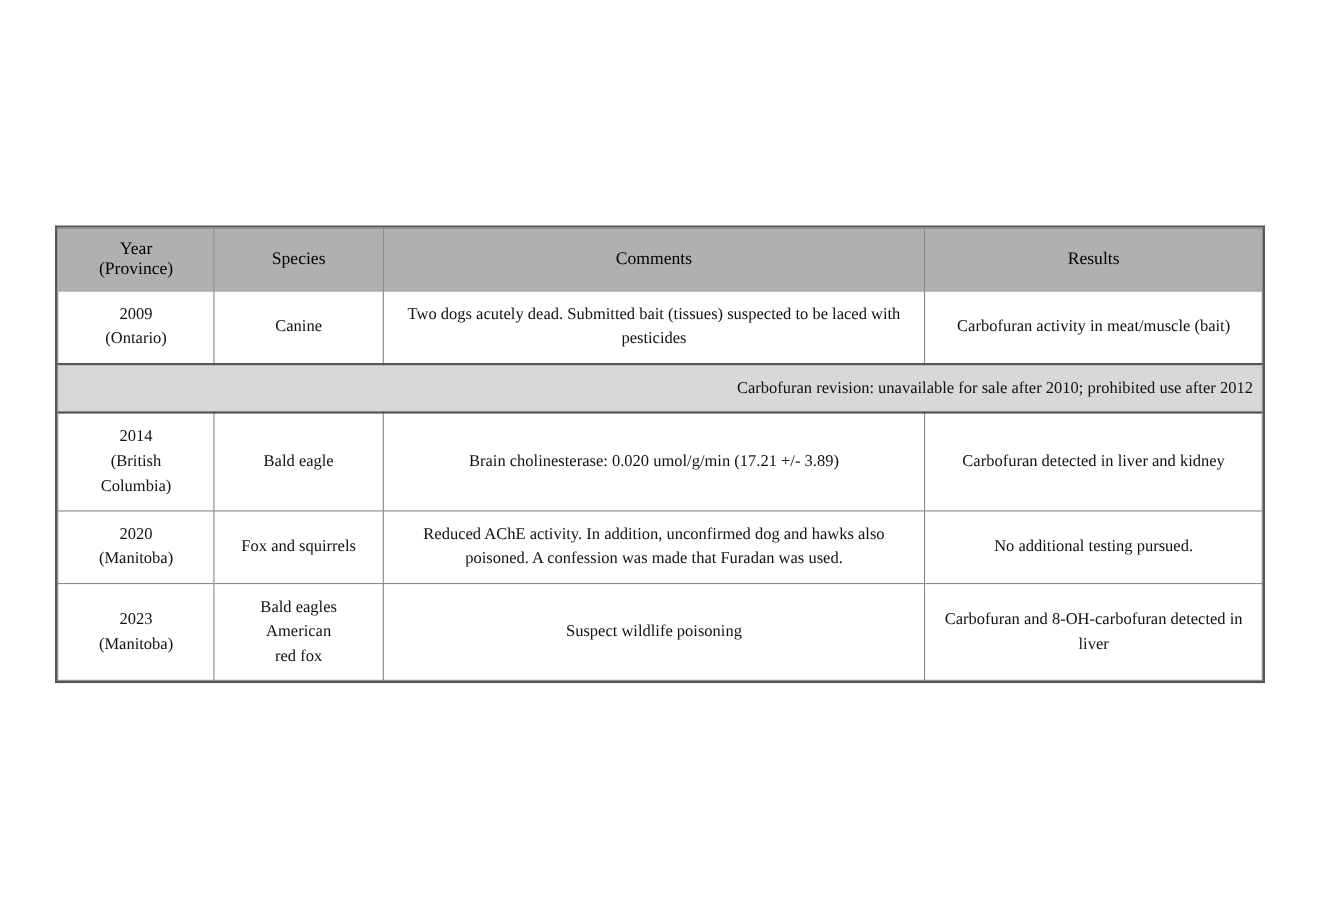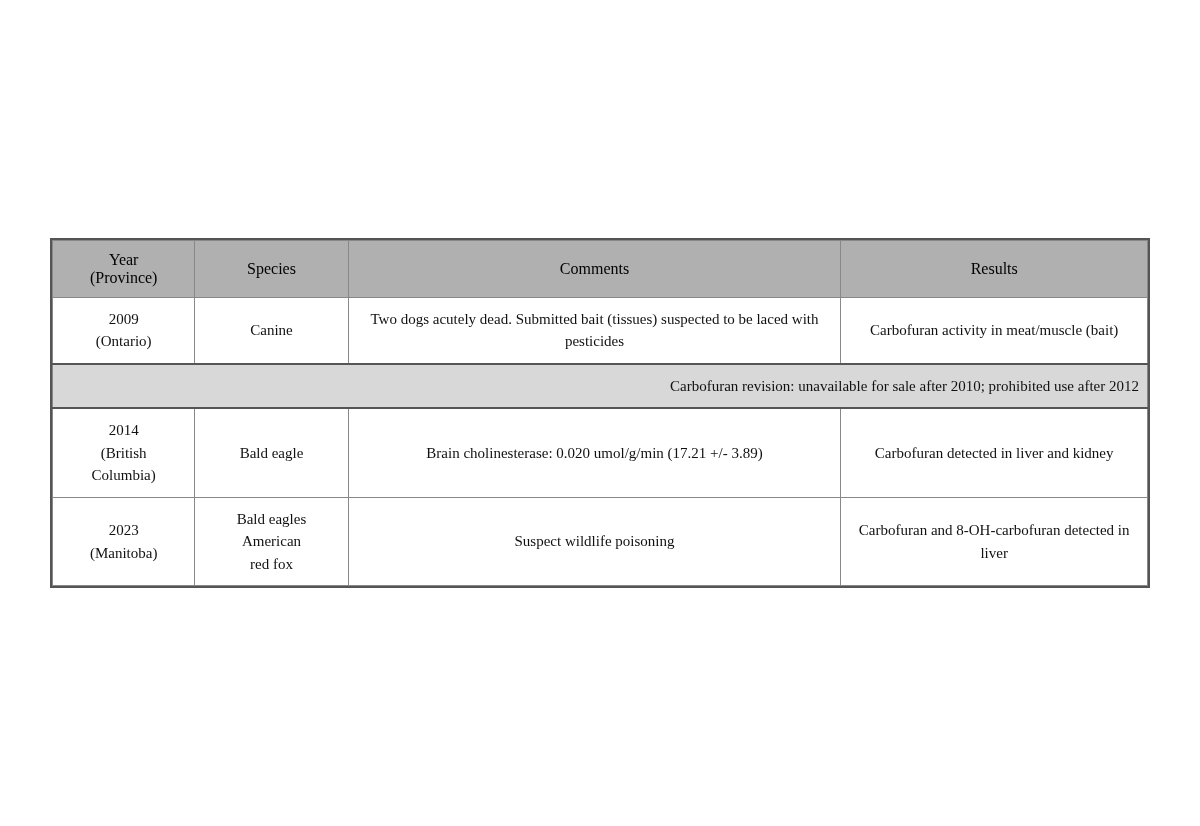--- a/index.html
+++ b/index.html
@@ -96,20 +96,26 @@
         <tr class="revision-row">
           <td colspan="4">Carbofuran revision:  unavailable for sale after 2010; prohibited use after 2012</td>
         </tr>
         <tr class="section-divider">
         <td>2014<br>(British<br>Columbia)</td>
         <td>Bald eagle</td>
         <td>Brain cholinesterase: 0.020 umol/g/min (17.21 +/- 3.89)</td>
         <td>Carbofuran detected in liver and kidney</td>
       </tr>
         <tr>
+        <td>2020<br>(Manitoba)</td>
+        <td>Fox and squirrels</td>
+        <td>Reduced AChE activity.  In addition, unconfirmed dog and hawks also poisoned. A confession was made that Furadan was used.</td>
+        <td>No additional testing pursued.</td>
+      </tr>
+        <tr>
         <td>2023<br>(Manitoba)</td>
         <td>Bald eagles<br>American<br>red fox</td>
         <td>Suspect wildlife poisoning</td>
         <td>Carbofuran and 8-OH-carbofuran detected in liver</td>
       </tr>
       </tbody>
   </table>
 </div>
 
 </body></html>

